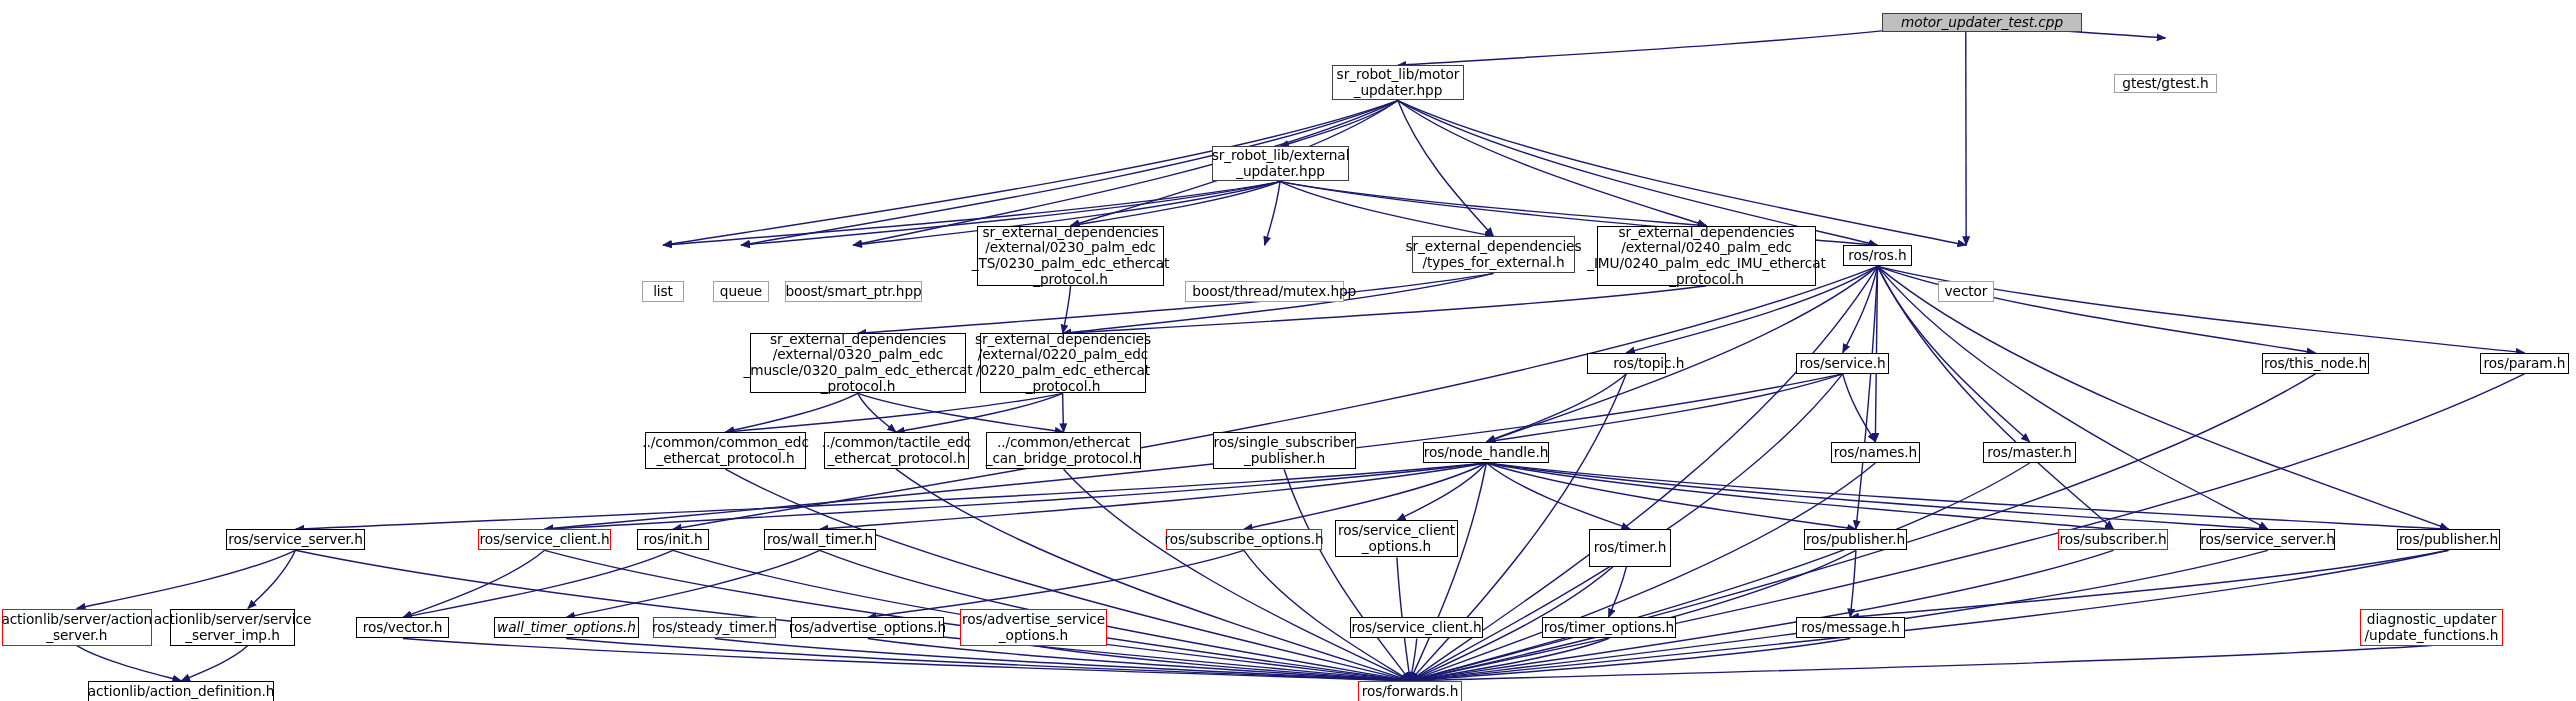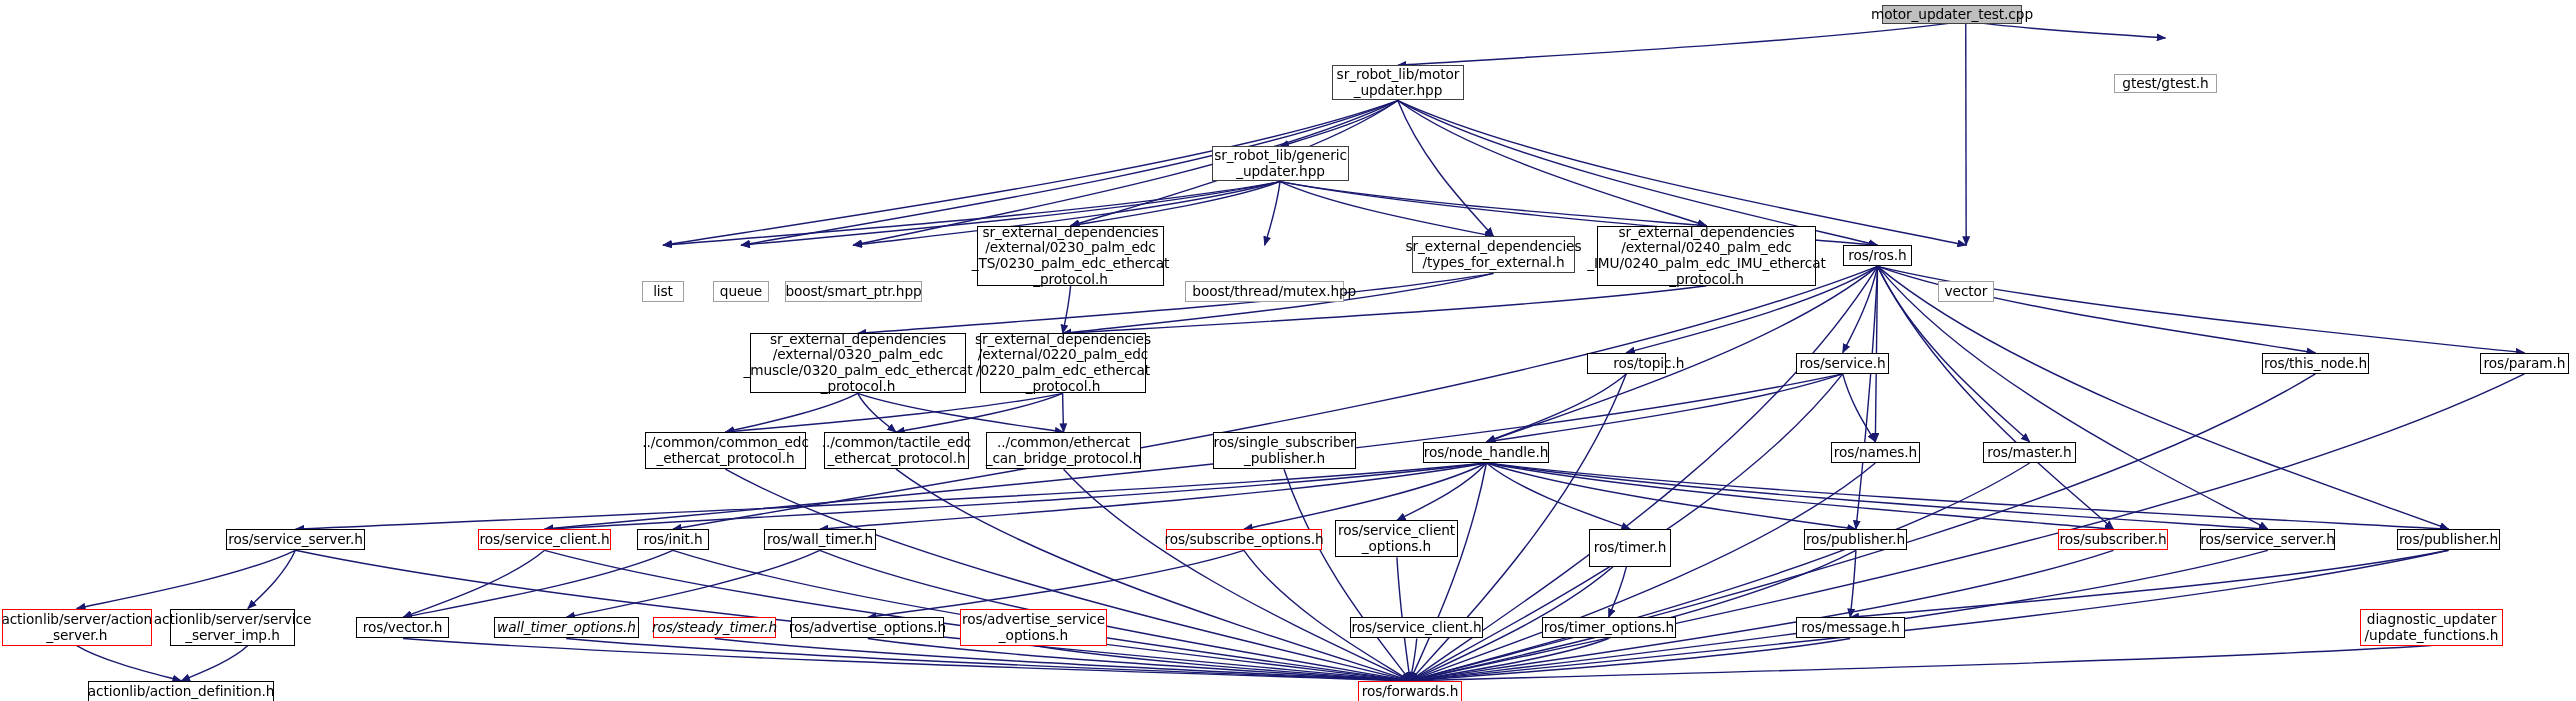--- a/index.html
+++ b/index.html
@@ -164,25 +164,25 @@
         <path d="M1606.5,724 C1604.625,745.6 1600.875,762.4 1599,772" marker-end="url(#arrow)"></path>
         <path d="M1824,724 C1767.75,745.6 1655.25,762.4 1599,772" marker-end="url(#arrow)"></path>
         <path d="M2098,724 C1973.25,745.6 1723.75,762.4 1599,772" marker-end="url(#arrow)"></path>
         <path d="M2757,732 C2467.5,750 1888.5,764 1599,772" marker-end="url(#arrow)"></path>
         <path d="M822.5,532 C1016.625,640 1404.875,724 1599,772" marker-end="url(#arrow)"></path>
         <path d="M1016,532 C1161.75,640 1453.25,724 1599,772" marker-end="url(#arrow)"></path>
         <path d="M1206,532 C1304.25,640 1500.75,724 1599,772" marker-end="url(#arrow)"></path>
       </g>
   </svg>
   <div id="nodes">
-      <div class="node k-root" style="left: 1882px; top: 5px; width: 140px; height: 19.4px;">motor_updater_test.cpp</div>
+      <div class="node k-root" style="left: 1882px; top: 13px; width: 200px; height: 19.4px; font-style: italic;">motor_updater_test.cpp</div>
       <div class="node k-grey" style="left: 2114px; top: 38px; width: 103px; height: 19.4px;">gtest/gtest.h</div>
       <div class="node k-bold" style="left: 1332px; top: 65px; width: 132px; height: 35px;">sr_robot_lib/motor
 _updater.hpp</div>
-      <div class="node k-bold" style="left: 1212px; top: 146px; width: 137px; height: 35px;">sr_robot_lib/generic
+      <div class="node k-bold" style="left: 1212px; top: 146px; width: 137px; height: 35px;">sr_robot_lib/external
 _updater.hpp</div>
       <div class="node k-grey" style="left: 642px; top: 245px; width: 42px; height: 21px;">list</div>
       <div class="node k-grey" style="left: 713px; top: 245px; width: 56px; height: 21px;">queue</div>
       <div class="node k-grey" style="left: 785px; top: 245px; width: 137px; height: 21px;">boost/smart_ptr.hpp</div>
       <div class="node k-solid" style="left: 977px; top: 226px; width: 187px; height: 60px;">sr_external_dependencies
 /external/0230_palm_edc
 _TS/0230_palm_edc_ethercat
 _protocol.h</div>
       <div class="node k-grey" style="left: 1185px; top: 245px; width: 159px; height: 21px; padding-left: 23px;">boost/thread/mutex.hpp</div>
       <div class="node k-bold" style="left: 1412px; top: 236px; width: 163px; height: 37px;">sr_external_dependencies
@@ -227,21 +227,21 @@
       <div class="node k-solid" style="left: 1804px; top: 529px; width: 103px; height: 21px;">ros/publisher.h</div>
       <div class="node k-red" style="left: 2058px; top: 529px; width: 110px; height: 21px;">ros/subscriber.h</div>
       <div class="node k-solid" style="left: 2200px; top: 529px; width: 135px; height: 21px;">ros/service_server.h</div>
       <div class="node k-solid" style="left: 2397px; top: 529px; width: 103px; height: 21px;">ros/publisher.h</div>
       <div class="node k-red" style="left: 1.8px; top: 609px; width: 150px; height: 37px;">actionlib/server/action
 _server.h</div>
       <div class="node k-solid" style="left: 170px; top: 609px; width: 125px; height: 37px; text-align: center;">actionlib/server/service
 _server_imp.h</div>
       <div class="node k-solid" style="left: 356px; top: 617px; width: 93px; height: 21px;">ros/vector.h</div>
       <div class="node k-solid" style="left: 494px; top: 617px; width: 145px; height: 21px; font-style: italic;">wall_timer_options.h</div>
-      <div class="node k-red" style="left: 653px; top: 617px; width: 123px; height: 21px; font-style: italic;">ros/steady_timer.h</div>
+      <div class="node k-red" style="left: 653px; top: 617px; width: 123px; height: 21px;">ros/steady_timer.h</div>
       <div class="node k-solid" style="left: 791px; top: 617px; width: 153px; height: 21px;">ros/advertise_options.h</div>
       <div class="node k-red" style="left: 960px; top: 609px; width: 147px; height: 37px;">ros/advertise_service
 _options.h</div>
       <div class="node k-solid" style="left: 1350px; top: 617px; width: 133px; height: 21px;">ros/service_client.h</div>
       <div class="node k-solid" style="left: 1542px; top: 617px; width: 134px; height: 21px;">ros/timer_options.h</div>
       <div class="node k-solid" style="left: 1796px; top: 617px; width: 109px; height: 21px;">ros/message.h</div>
       <div class="node k-red" style="left: 2360px; top: 609px; width: 143px; height: 37px;">diagnostic_updater
 /update_functions.h</div>
       <div class="node k-red" style="left: 1358px; top: 681px; width: 104px; height: 21px;">ros/forwards.h</div>
       <div class="node k-solid" style="left: 88px; top: 681px; width: 186px; height: 21px;">actionlib/action_definition.h</div>

